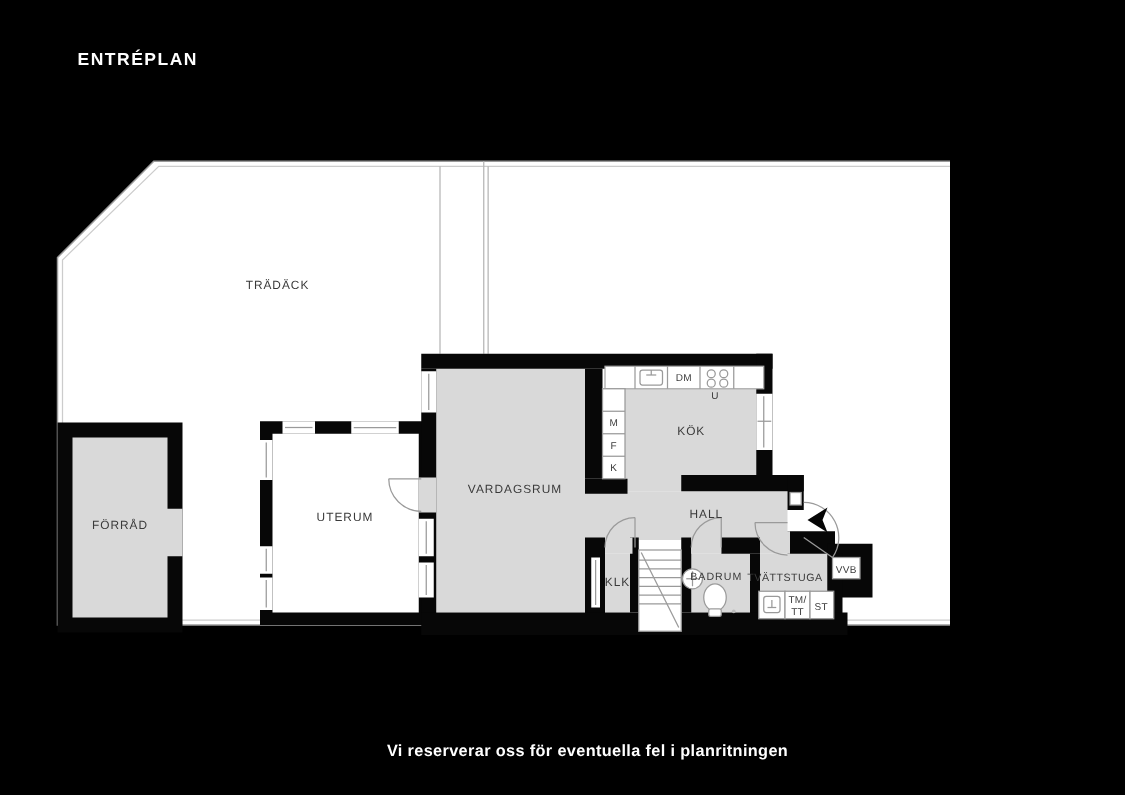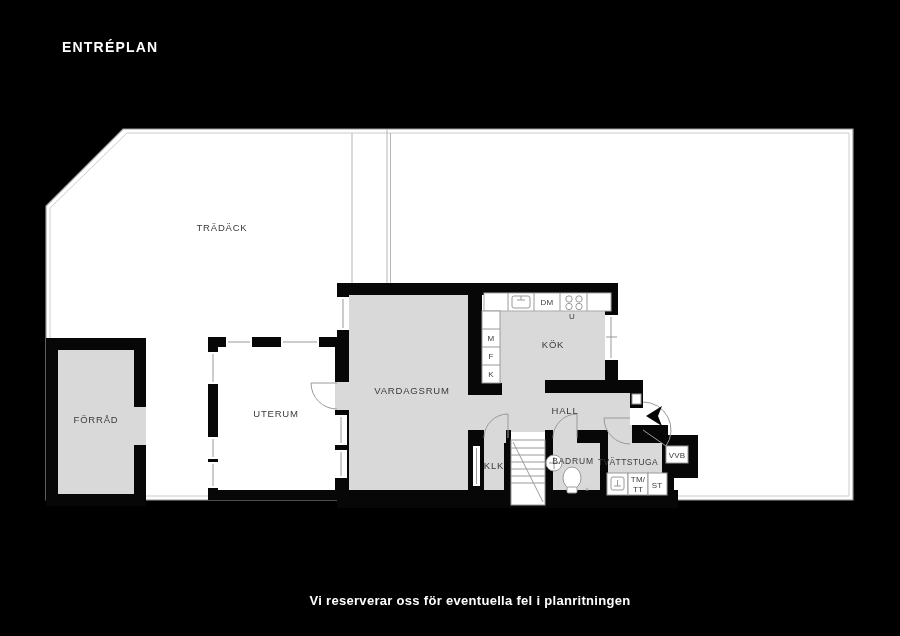--- a/index.html
+++ b/index.html
@@ -1,16 +1,16 @@
 <!DOCTYPE html>
 <html><head>
 <meta charset="utf-8">
 <style>
   html,body{margin:0;padding:0;background:#000;}
-  .canvas{position:relative;width:900px;height:636px;background:#000;overflow:hidden;
+  .canvas{position:relative;width:760px;height:636px;background:#000;overflow:hidden;
           font-family:"Liberation Sans",sans-serif;}
   svg{display:block;}
   text{font-family:"Liberation Sans",sans-serif;}
   .room-label{fill:#3a3a3a;font-size:9.5px;letter-spacing:0.8px;text-anchor:middle;}
   .small-label{fill:#3a3a3a;font-size:8px;letter-spacing:0.2px;text-anchor:middle;}
   .title-label{fill:#ffffff;font-size:14px;font-weight:bold;letter-spacing:1.2px;}
   .footer-label{fill:#ffffff;font-size:13px;font-weight:bold;letter-spacing:0.3px;text-anchor:middle;}
   .wall{fill:#070707;}
   .deckline{stroke:#b5b5b5;stroke-width:1;fill:none;}
   .thin{stroke:#9a9a9a;stroke-width:1;fill:none;}

